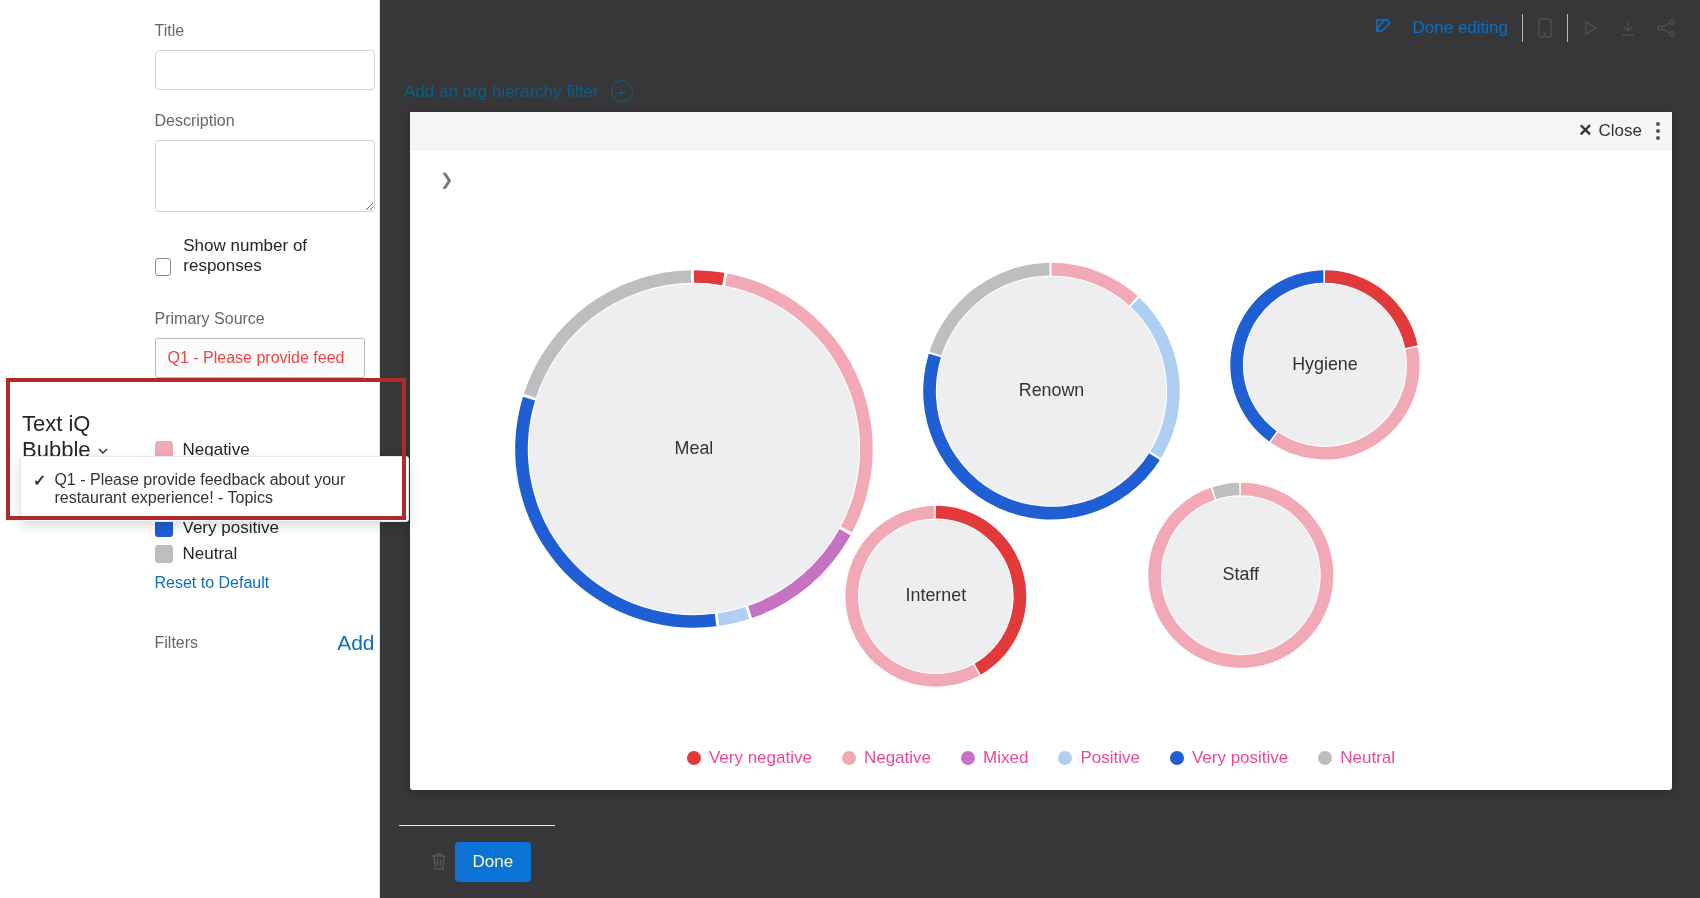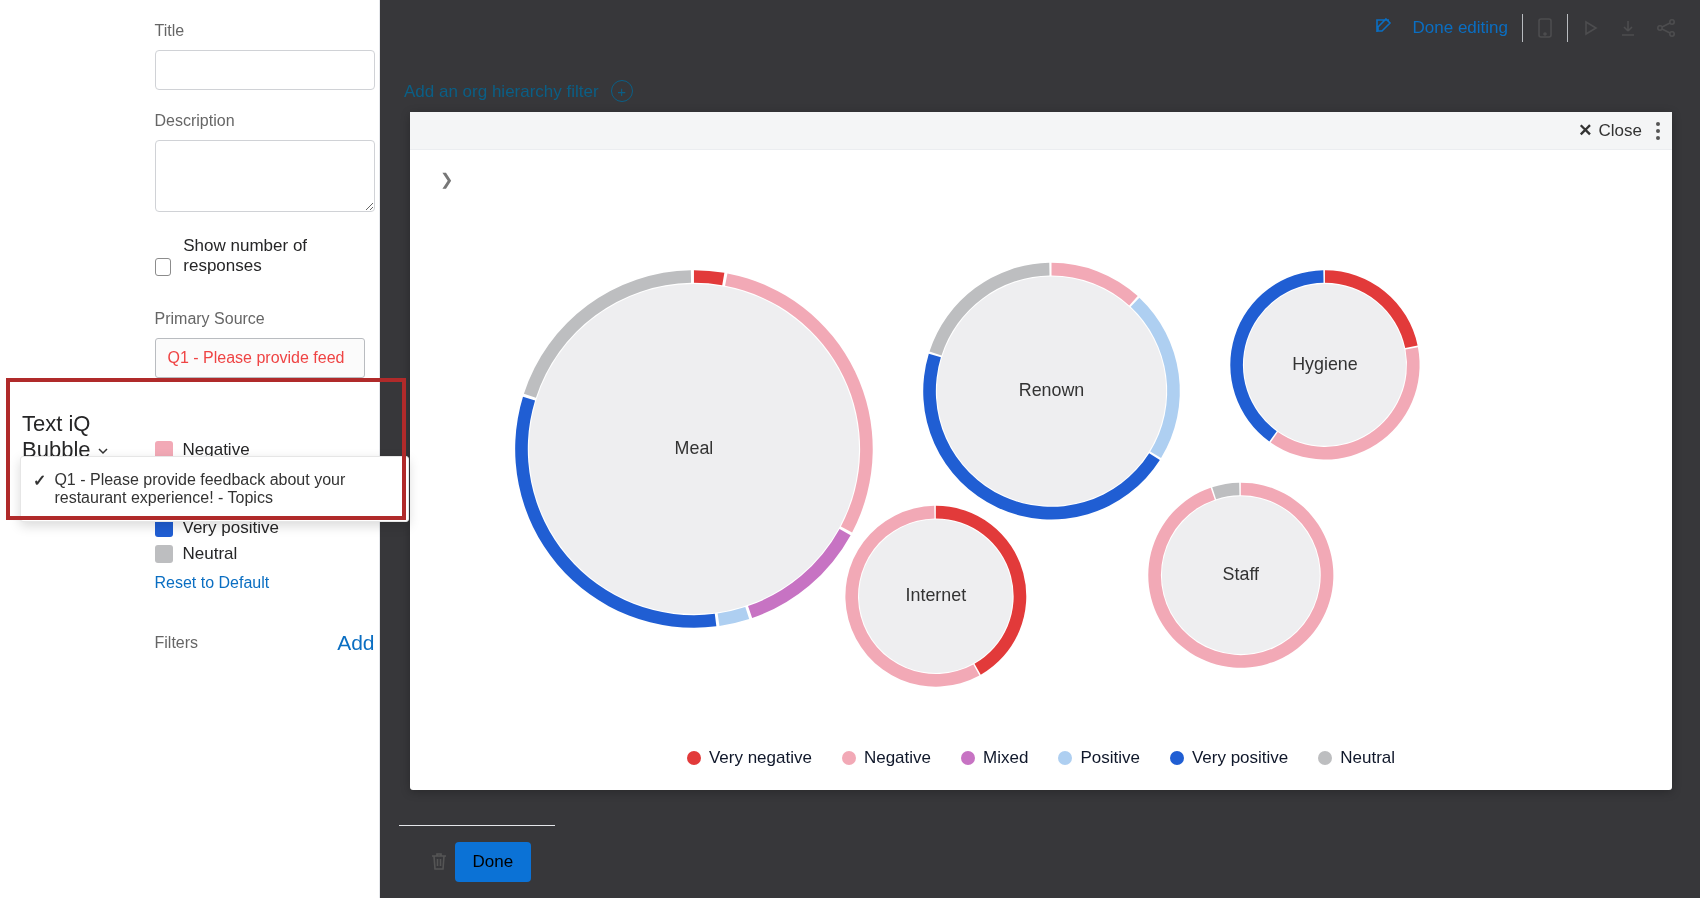--- a/index.html
+++ b/index.html
@@ -42,21 +42,21 @@
   .legend{margin-top:62px}
   .legend-row{display:flex;align-items:center;gap:10px;font-size:17px;margin:6px 0}
   .sw{width:18px;height:18px;border-radius:3px}
   .reset{color:#0a6ec2;font-size:16px;margin-top:10px;cursor:pointer}
 
   .filters-row{display:flex;align-items:center;justify-content:space-between;margin-top:39px}
   .add-link{color:#0a6ec2;font-size:21px;cursor:pointer}
 
   .side-foot{margin-top:auto;border-top:1px solid var(--panel-border);padding:16px 24px;display:flex;align-items:center;justify-content:space-between}
   .icon-btn{background:none;border:none;padding:6px;cursor:pointer;color:#4a4a4a}
-  .done-btn{background:#0b72d6;color:#000000;border:none;border-radius:4px;padding:10px 18px;font-size:17px;cursor:pointer}
+  .done-btn{background:#0b72d6;color:#fef9c3;border:none;border-radius:4px;padding:10px 18px;font-size:17px;cursor:pointer}
 
   
   .main{flex:1;position:relative;background:var(--bg-gray)}
   .overlay{position:absolute;inset:0;background:rgba(45,45,48,0.72)}
   .toolbar{position:absolute;top:0;left:0;right:0;height:56px;display:flex;align-items:center;justify-content:flex-end;gap:6px;padding:0 18px;z-index:2}
   .tbar-btn{display:flex;align-items:center;gap:20px;color:#0a6ec2;font-size:17px;background:none;border:none;padding:6px 8px;cursor:pointer}
   .tbar-icon{display:flex;align-items:center;justify-content:center;width:32px;height:32px;color:#4d4d4f;cursor:pointer}
   .vdiv{width:1px;height:28px;background:#b9bcc0}
 
   .filter-link{position:absolute;top:80px;left:24px;color:#0a5f86;font-size:17px;display:flex;align-items:flex-end;gap:12px;z-index:2}
@@ -67,21 +67,21 @@
   .card-head{height:38px;border-bottom:1px solid #ebedf0;background:#f4f5f6;display:flex;align-items:center;justify-content:flex-end;padding:0 12px;gap:14px}
   .close-btn{display:flex;align-items:center;gap:6px;font-size:17px;color:#333;cursor:pointer}
   .kebab{display:flex;flex-direction:column;gap:3px;cursor:pointer}
   .kebab span{width:4px;height:4px;background:#555;border-radius:50%}
 
   .chart-body{flex:1;position:relative}
   .expand-chev{position:absolute;top:20px;left:30px;color:#777;font-size:16px;cursor:pointer}
 
   svg.chart{position:absolute;inset:0;width:100%;height:100%}
 
-  .chart-legend{display:flex;align-items:center;justify-content:center;gap:30px;padding:0 0 22px 0;font-size:17px;color:#0f172a}
+  .chart-legend{display:flex;align-items:center;justify-content:center;gap:30px;padding:0 0 22px 0;font-size:17px;color:#ec4899}
   .dot{width:14px;height:14px;border-radius:50%;display:inline-block;margin-right:8px;vertical-align:middle}
   .leg-item{display:flex;align-items:center}
 
   .bubble-label{font-size:17px;fill:#333;text-anchor:middle;dominant-baseline:middle}
 </style>
 </head>
 <body>
 
 <div class="app">
 

